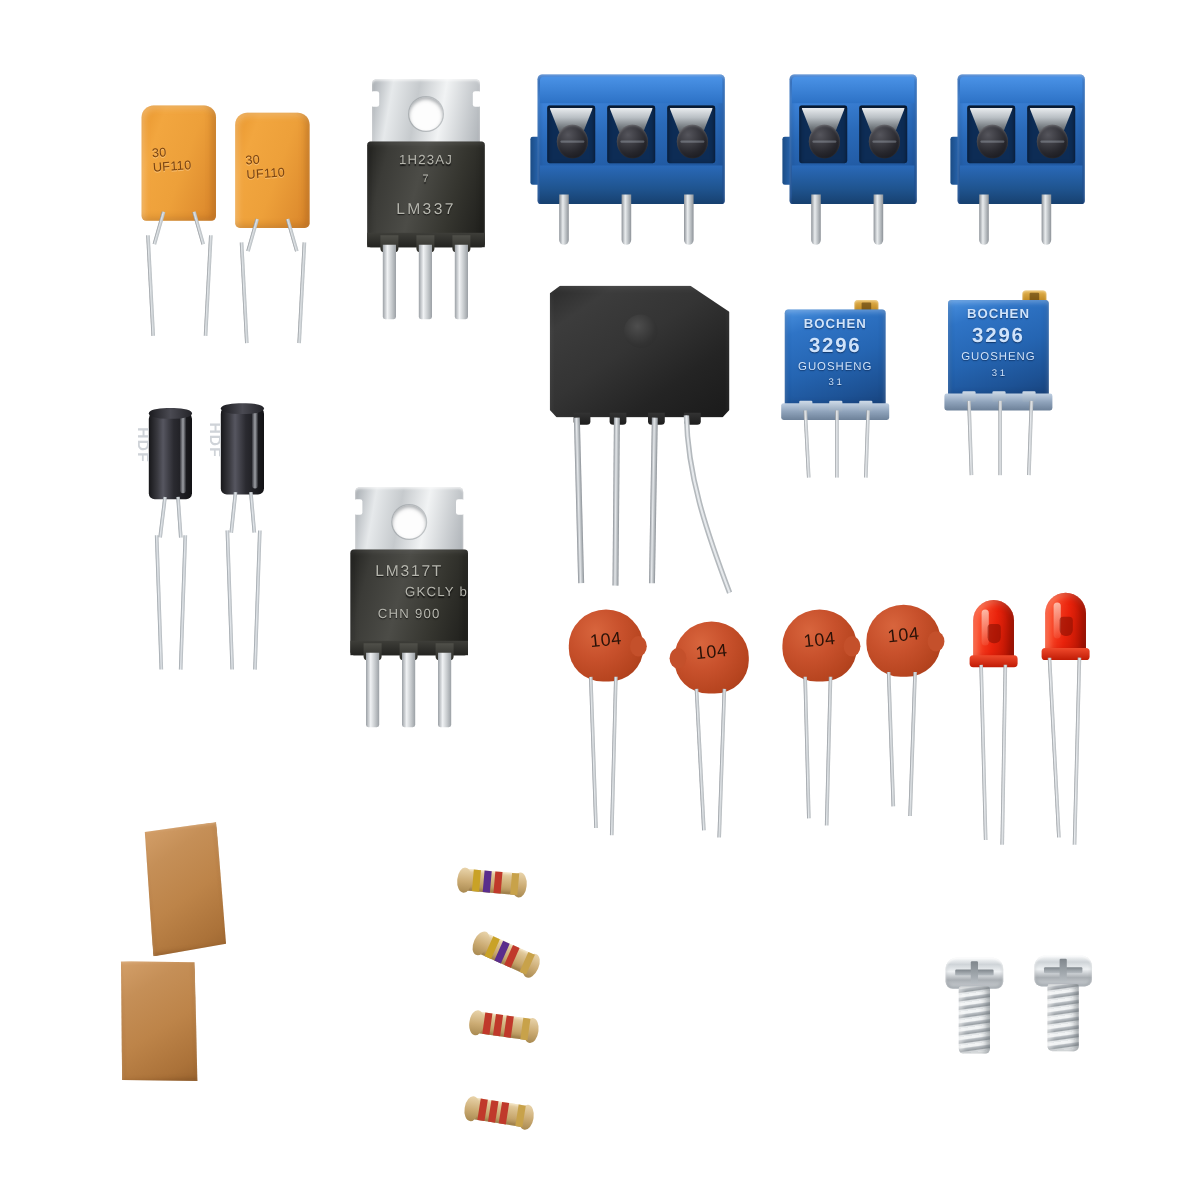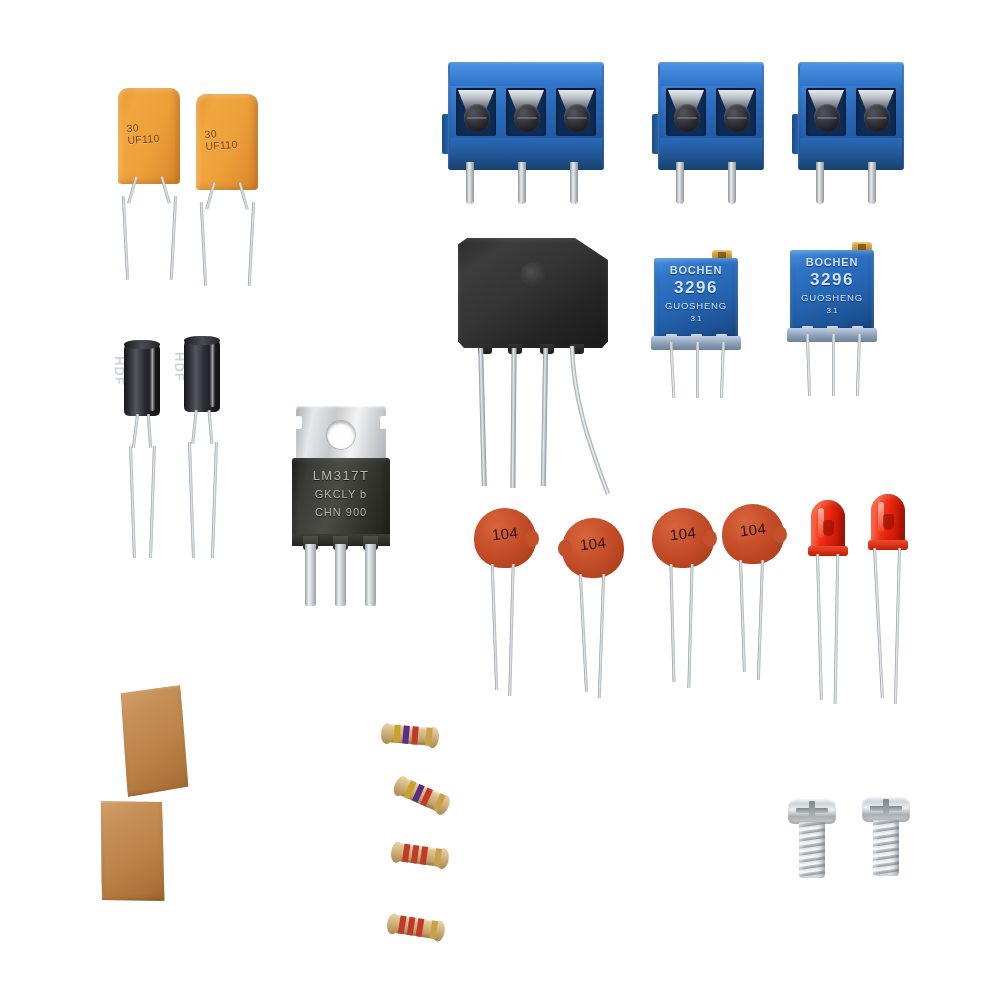--- a/index.html
+++ b/index.html
@@ -363,31 +363,49 @@
     <div class="lbl">
       <span>30</span><br>
       <span>UF110</span>
     </div>
     <div class="lead" style="left:13px; top:88px; height:28px; transform:rotate(16deg);"></div>
     <div class="lead" style="left:6px; top:108px; height:84px; transform:rotate(-3deg);"></div>
     <div class="lead" style="left:46px; top:88px; height:28px; transform:rotate(-16deg);"></div>
     <div class="lead" style="left:54px; top:108px; height:84px; transform:rotate(3deg);"></div>
   </div>
 
+  <div class="part to220" style="left:306px; top:66px;">
+    <div class="tab"></div>
+    <div class="tabnotchL"></div>
+    <div class="tabnotchR"></div>
+    <div class="hole"></div>
+    <div class="blk">
+      <div class="blkshelf"></div>
+    </div>
+    <div class="mark m1">1H23AJ</div>
+    <div class="mark m2">7</div>
+    <div class="mark m3">LM337</div>
+    <div class="pinbase" style="left:11px;"></div>
+    <div class="pinbase" style="left:41px;"></div>
+    <div class="pinbase" style="left:71px;"></div>
+    <div class="pin" style="left:13px;"></div>
+    <div class="pin" style="left:43px;"></div>
+    <div class="pin" style="left:73px;"></div>
+  </div>
 
   <div class="part to220" style="left:292px; top:406px;">
     <div class="tab"></div>
     <div class="tabnotchL"></div>
     <div class="tabnotchR"></div>
     <div class="hole"></div>
     <div class="blk">
       <div class="blkshelf"></div>
     </div>
     <div class="mark m1" style="top:62px; font-size:13px; letter-spacing:1.5px;">LM317T</div>
-    <div class="mark m2" style="top:82px; font-size:11px;">GKCLY b</div>
+    <div class="mark m2" style="top:82px; font-size:11px;text-align:right;">GKCLY b</div>
     <div class="mark m3" style="top:100px; font-size:11px; letter-spacing:1px;">CHN 900</div>
     <div class="pinbase" style="left:11px;"></div>
     <div class="pinbase" style="left:41px;"></div>
     <div class="pinbase" style="left:71px;"></div>
     <div class="pin" style="left:13px;"></div>
     <div class="pin" style="left:43px;"></div>
     <div class="pin" style="left:73px;"></div>
   </div>
 
   <div class="part elcap" style="left:124px; top:342px;">

